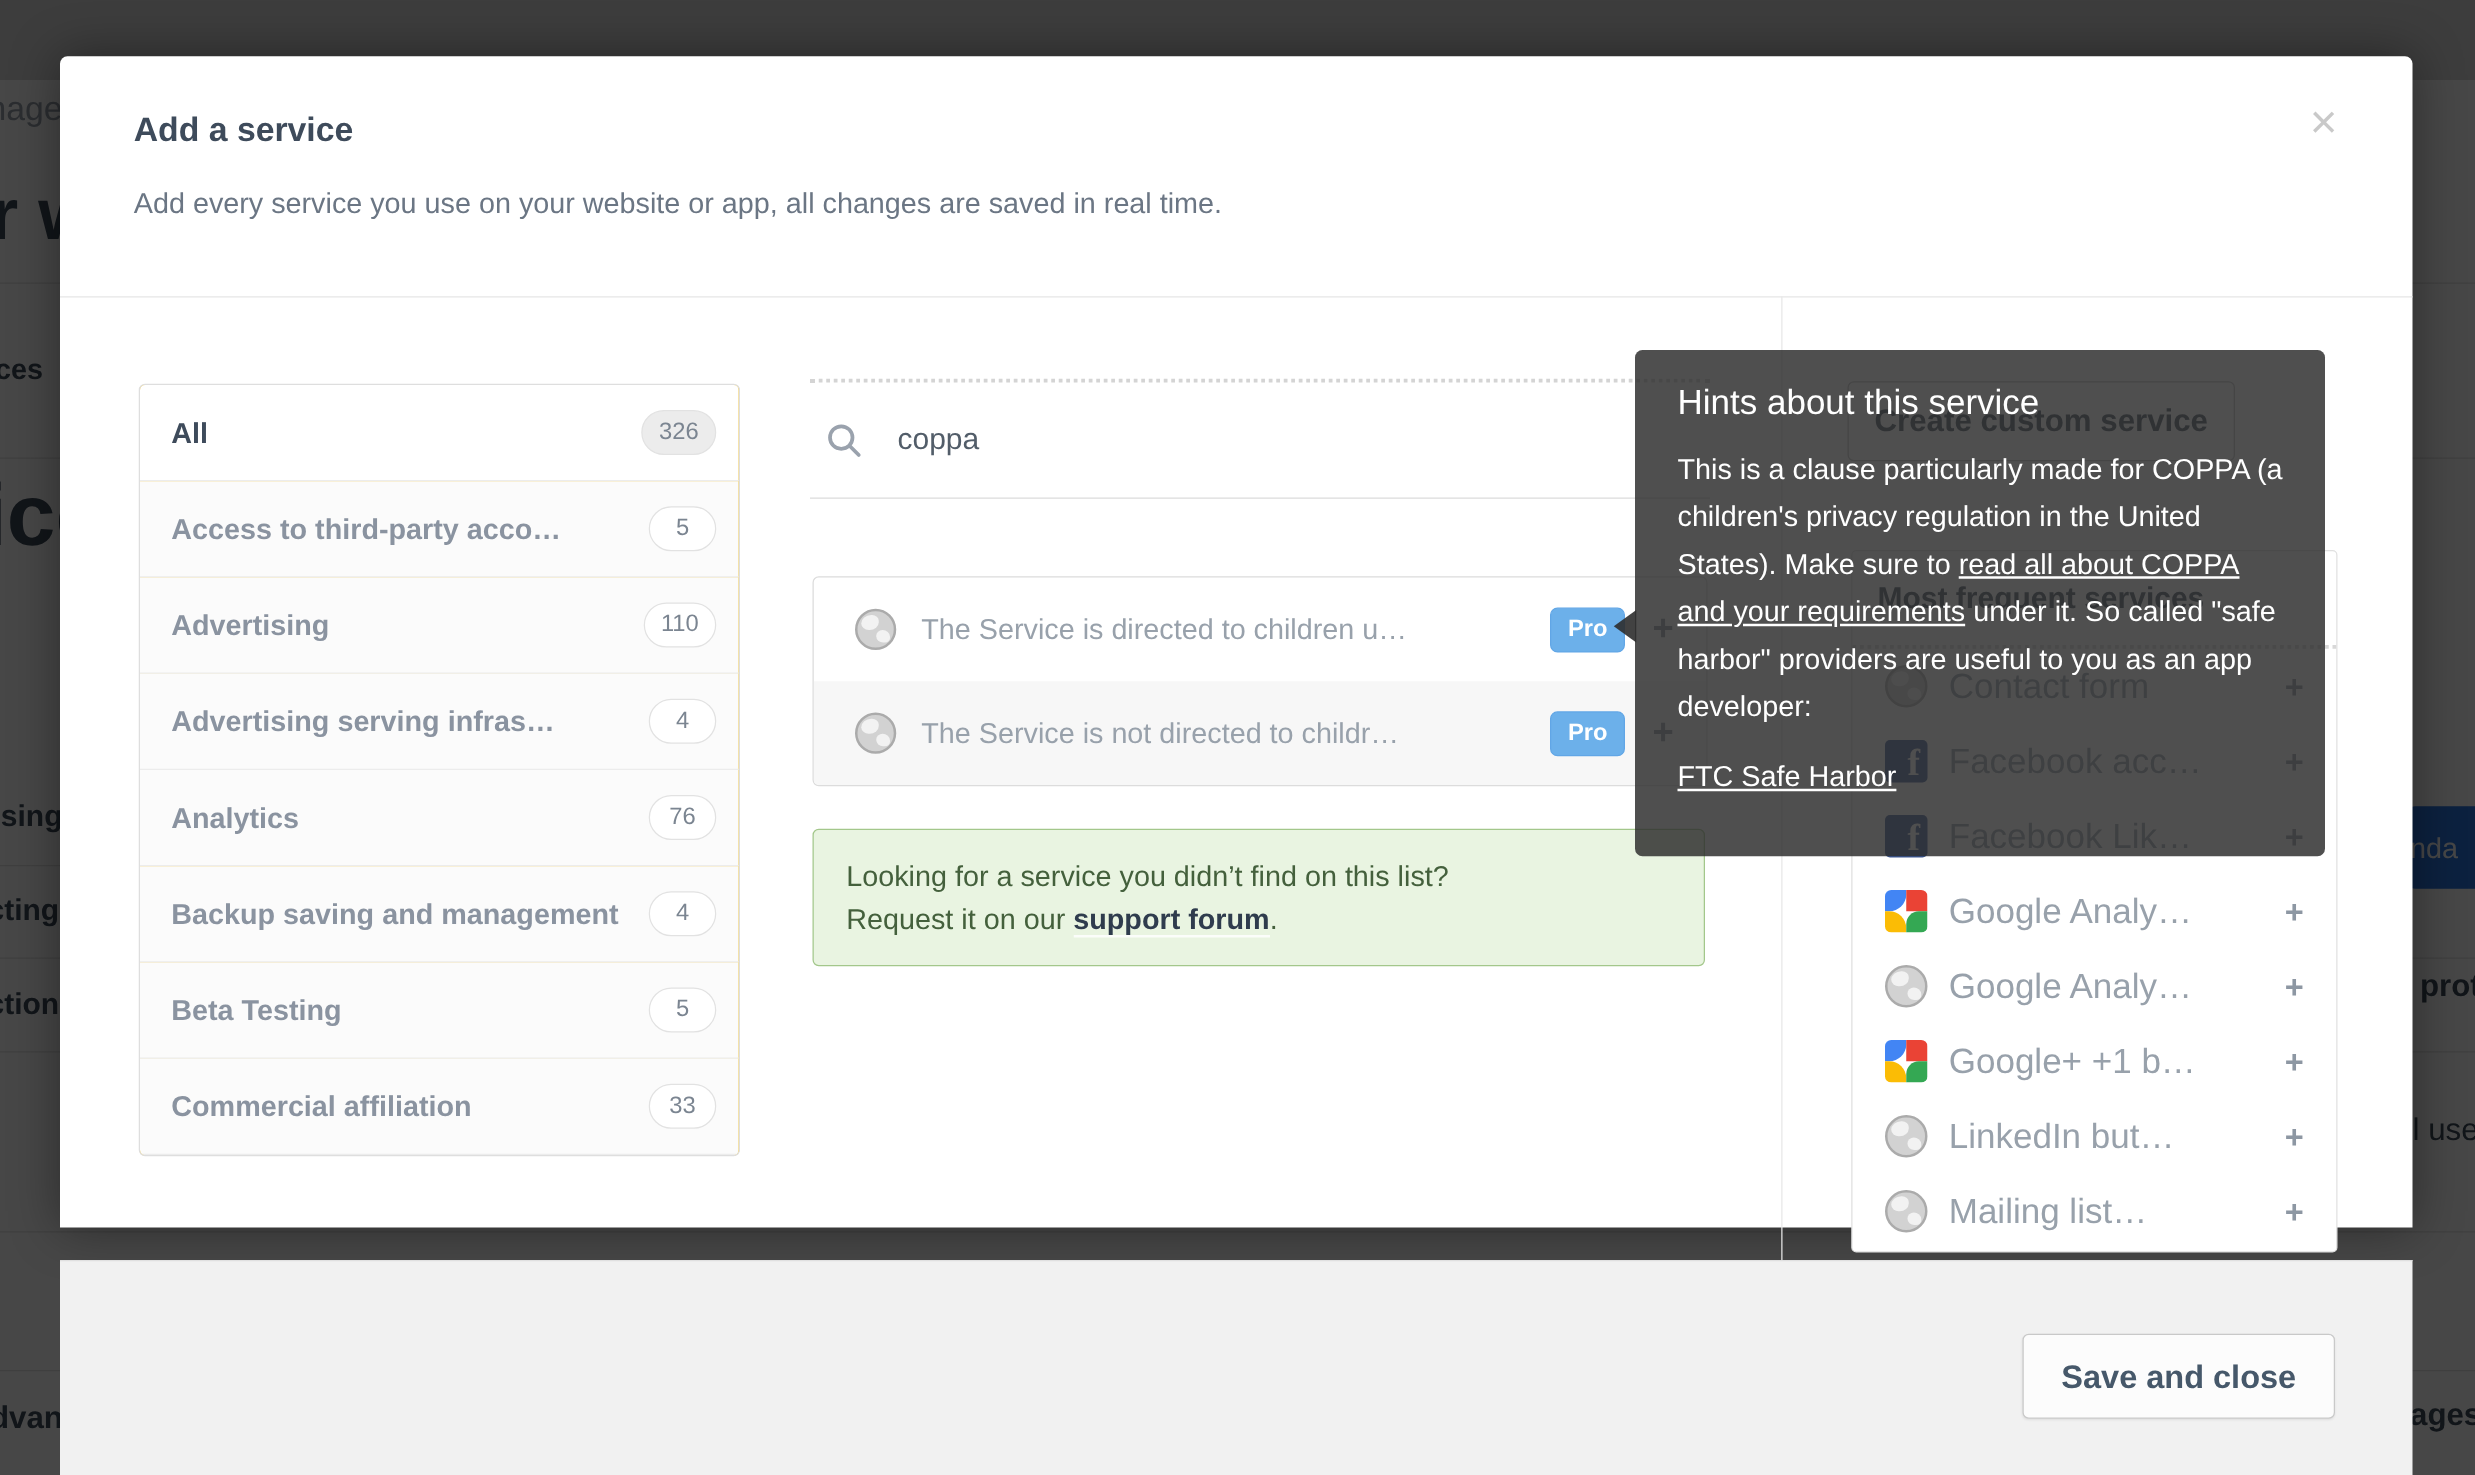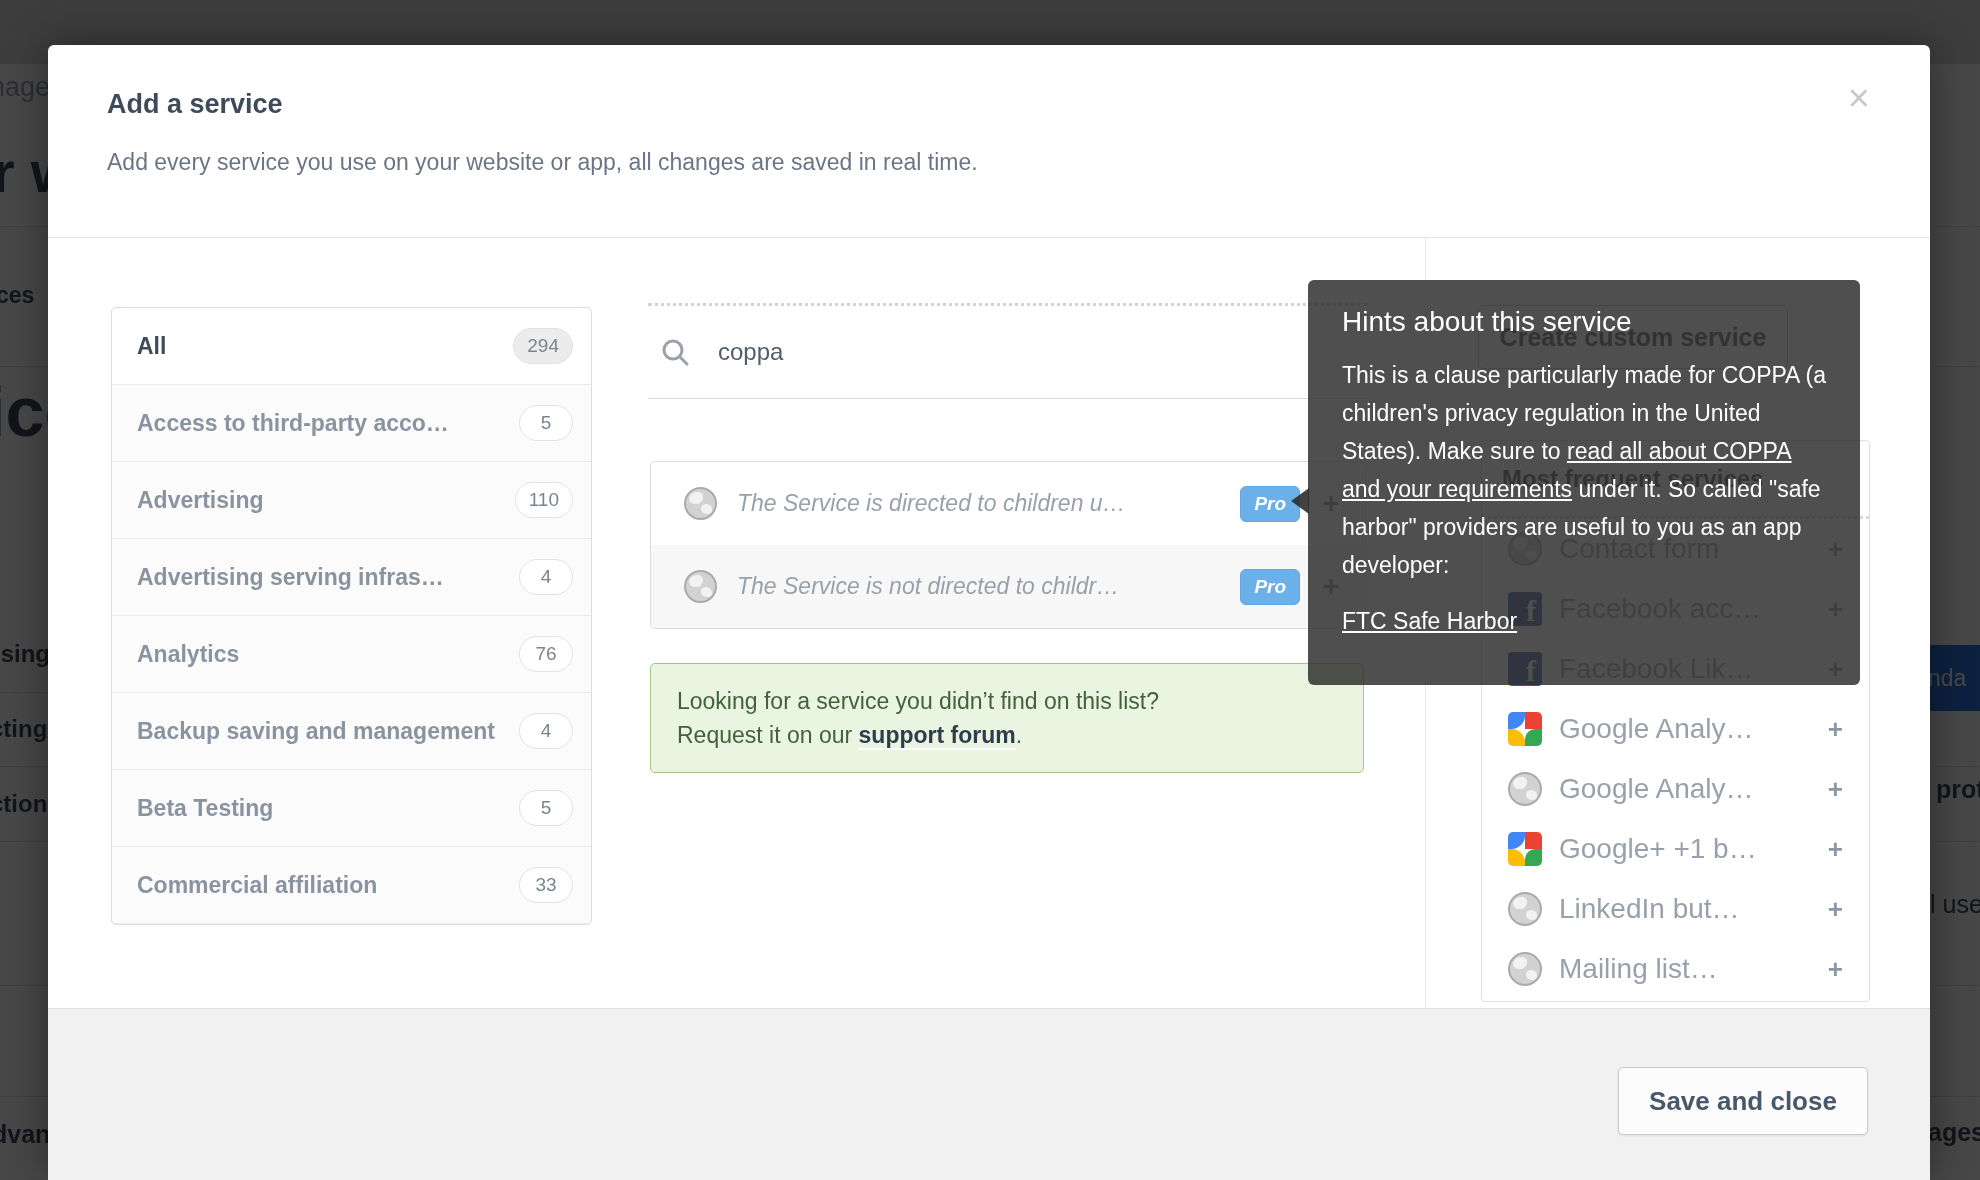--- a/index.html
+++ b/index.html
@@ -23,21 +23,21 @@
   .bg-bluebtn{position:absolute;left:1926px;top:645px;width:60px;height:66px;background:#2b76e3;
               border-radius:6px 0 0 6px;display:flex;align-items:center;}
   .bg-bluebtn .frag{position:static;color:#ffffff;font-size:23px;font-weight:400;padding-left:2px;}
   .f-prot{left:1936px;top:775px;font-size:25px;}
   .f-luse{left:1930px;top:890px;font-size:25px;font-weight:400;}
   .f-ages{left:1928px;top:1118px;font-size:25px;}
 
   .overlay{position:absolute;inset:0;background:rgba(0,0,0,0.72);z-index:5;}
 
   
-  .modal{position:absolute;left:48px;top:45px;width:1882px;height:1135px;background:#fff;
+  .modal{position:absolute;left:48px;top:45px;width:1882px;height:937px;background:#fff;
          border-radius:6px 6px 0 0;box-shadow:0 0 40px rgba(0,0,0,0.4);z-index:10;}
   .modal-header{position:absolute;left:0;top:0;right:0;height:192px;border-bottom:1px solid #e6e6e6;}
   .m-title{position:absolute;left:59px;top:44px;margin:0;font-size:27px;font-weight:700;color:#3e4b5b;}
   .m-sub{position:absolute;left:59px;top:104px;margin:0;font-size:23px;color:#6b7684;}
   .m-close{position:absolute;right:60px;top:34px;font-size:38px;color:#c9c9c9;cursor:pointer;line-height:1;}
 
   .modal-body{position:absolute;left:0;top:192px;right:0;height:771px;overflow:hidden;}
 
   
   .cat-list{position:absolute;left:63px;top:70px;width:479px;border:1px solid #dedede;border-radius:5px;
@@ -54,21 +54,21 @@
   
   .search-col{position:absolute;left:600px;top:66px;width:720px;border-top:3px dotted #d4d4d4;}
   .search-row{height:92px;display:flex;align-items:center;border-bottom:1px solid #dcdcdc;}
   .mag{margin-left:12px;flex:none;}
   .search-input{border:none;outline:none;background:transparent;margin-left:26px;flex:1;
                 font-size:24px;color:#525d69;font-family:"Liberation Sans",sans-serif;}
 
   
   .results{position:absolute;left:602px;top:224px;width:714px;border:1px solid #dcdcdc;border-radius:5px;
            overflow:hidden;background:#fff;}
-  .result-row{height:83px;display:flex;align-items:center;padding-left:33px;cursor:pointer;font-style:italic;}
+  .result-row{height:83px;display:flex;align-items:center;padding-left:33px;cursor:pointer;}
   .result-row.alt{background:#f7f7f7;}
   .r-label{margin-left:20px;font-size:23px;color:#98a1ab;}
   .pro{margin-left:auto;background:#6cb0ea;border:1px solid #61a6e6;color:#fff;font-size:19px;font-weight:700;
        padding:6px 13px;border-radius:6px;}
   .plus{font-size:29px;font-weight:600;color:#8d97a3;cursor:pointer;line-height:1;}
   .result-row .plus{margin:0 26px 0 22px;}
 
   
   .globe{width:33px;height:33px;border-radius:50%;background:#d2d2d2;border:2px solid #ababab;
          position:relative;overflow:hidden;box-sizing:border-box;flex:none;}
@@ -163,21 +163,21 @@
       <h1 class="m-title">Add a service</h1>
       <p class="m-sub">Add every service you use on your website or app, all changes are saved in real time.</p>
       <div class="m-close">×</div>
     </div>
 
     <div class="modal-body">
 
       <div class="cat-list">
         <div class="cat-row selected">
           <span class="cat-label">All</span>
-          <span class="cat-badge">294</span>
+          <span class="cat-badge">326</span>
         </div>
         <div class="cat-row">
           <span class="cat-label">Access to third-party acco…</span>
           <span class="cat-badge">5</span>
         </div>
         <div class="cat-row">
           <span class="cat-label">Advertising</span>
           <span class="cat-badge">110</span>
         </div>
         <div class="cat-row">

